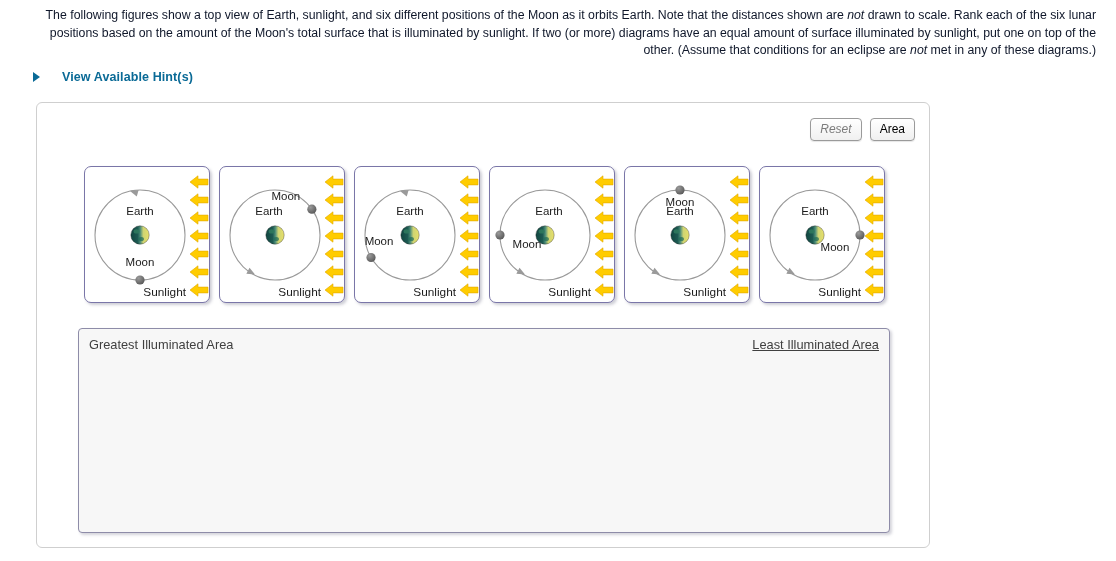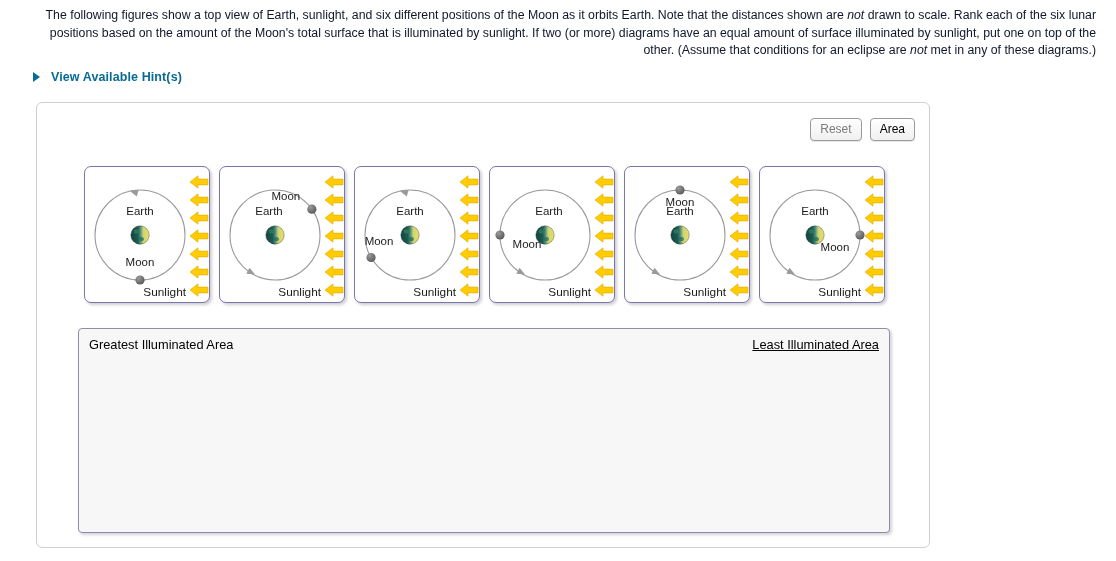--- a/index.html
+++ b/index.html
@@ -30,21 +30,21 @@
   }
   #prompt em { font-style: italic; }
 
   
   #hint-row {
     position: absolute;
     left: 33px;
     top: 70px;
     display: flex;
     align-items: center;
-    gap: 11px;
+    gap: 22px;
     cursor: pointer;
   }
   #hint-triangle {
     width: 0; height: 0;
     border-left: 7px solid #0a6a96;
     border-top: 5px solid transparent;
     border-bottom: 5px solid transparent;
   }
   #hint-label {
     color: #0a6a96;
@@ -78,21 +78,21 @@
     font-family: "Liberation Sans", sans-serif;
     font-size: 12px;
     padding: 3px 9px 4px 9px;
     border: 1px solid #9a9a9a;
     border-radius: 4px;
     background: linear-gradient(#ffffff, #f0f0f0);
     box-shadow: 0 1px 1px rgba(0,0,0,.10);
     cursor: pointer;
     line-height: 14px;
   }
-  #reset-button { color: #7c7c7c; }
+  #reset-button { color: #7c7c7c; font-style: italic; }
   #help-button  { color: #000000; font-weight: normal; }
 
   
   #diagrams {
     position: absolute;
     left: 47px;
     top: 63px;
     display: flex;
     gap: 9px;
   }
@@ -126,21 +126,21 @@
     box-sizing: border-box;
     border: 1px solid #8e8ca8;
     border-radius: 4px;
     background: #f7f7f7;
     box-shadow: 2px 2px 3px rgba(60,60,90,.22);
   }
   #rank-greatest, #rank-least {
     position: absolute;
     top: 8px;
     font-size: 12.8px;
-    color: #000000;
+    color: #404040;
   }
   #rank-greatest { left: 10px; }
   #rank-least { right: 10px; text-decoration: underline; }
 </style>
 </head>
 <body>
 
 <div id="prompt">
   <span>The following figures show a top view of Earth, sunlight, and six different positions of the Moon as it orbits Earth. Note that the distances shown are </span><em>not</em><span> drawn to scale. Rank each of the six lunar positions based on the amount of the Moon's total surface that is illuminated by sunlight. If two (or more) diagrams have an equal amount of surface illuminated by sunlight, put one on top of the other. (Assume that conditions for an eclipse are </span><em>not</em><span> met in any of these diagrams.)</span>
 </div>

